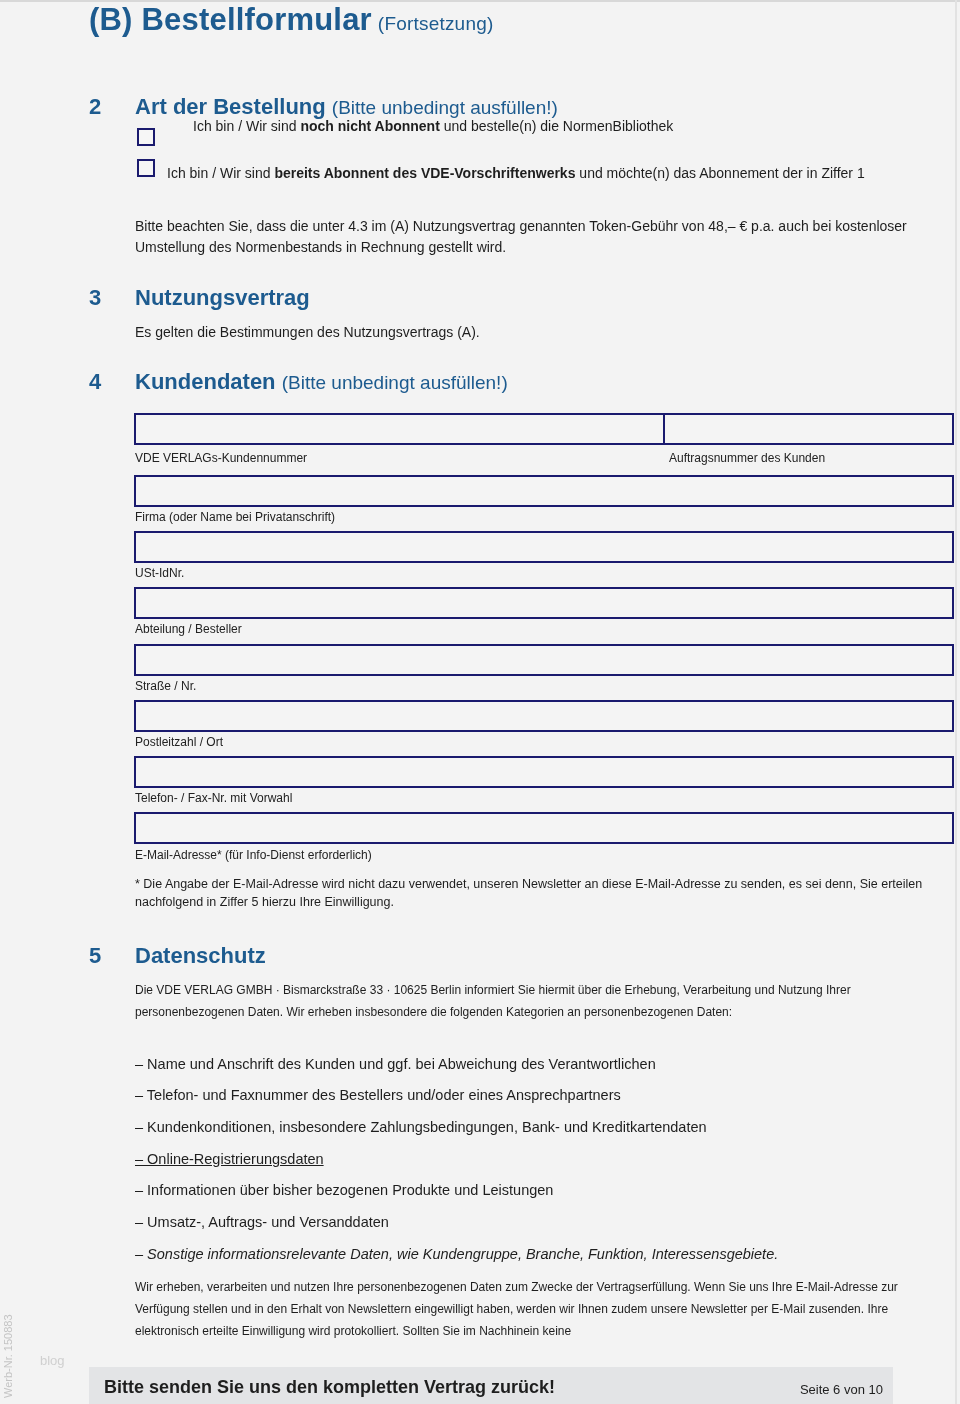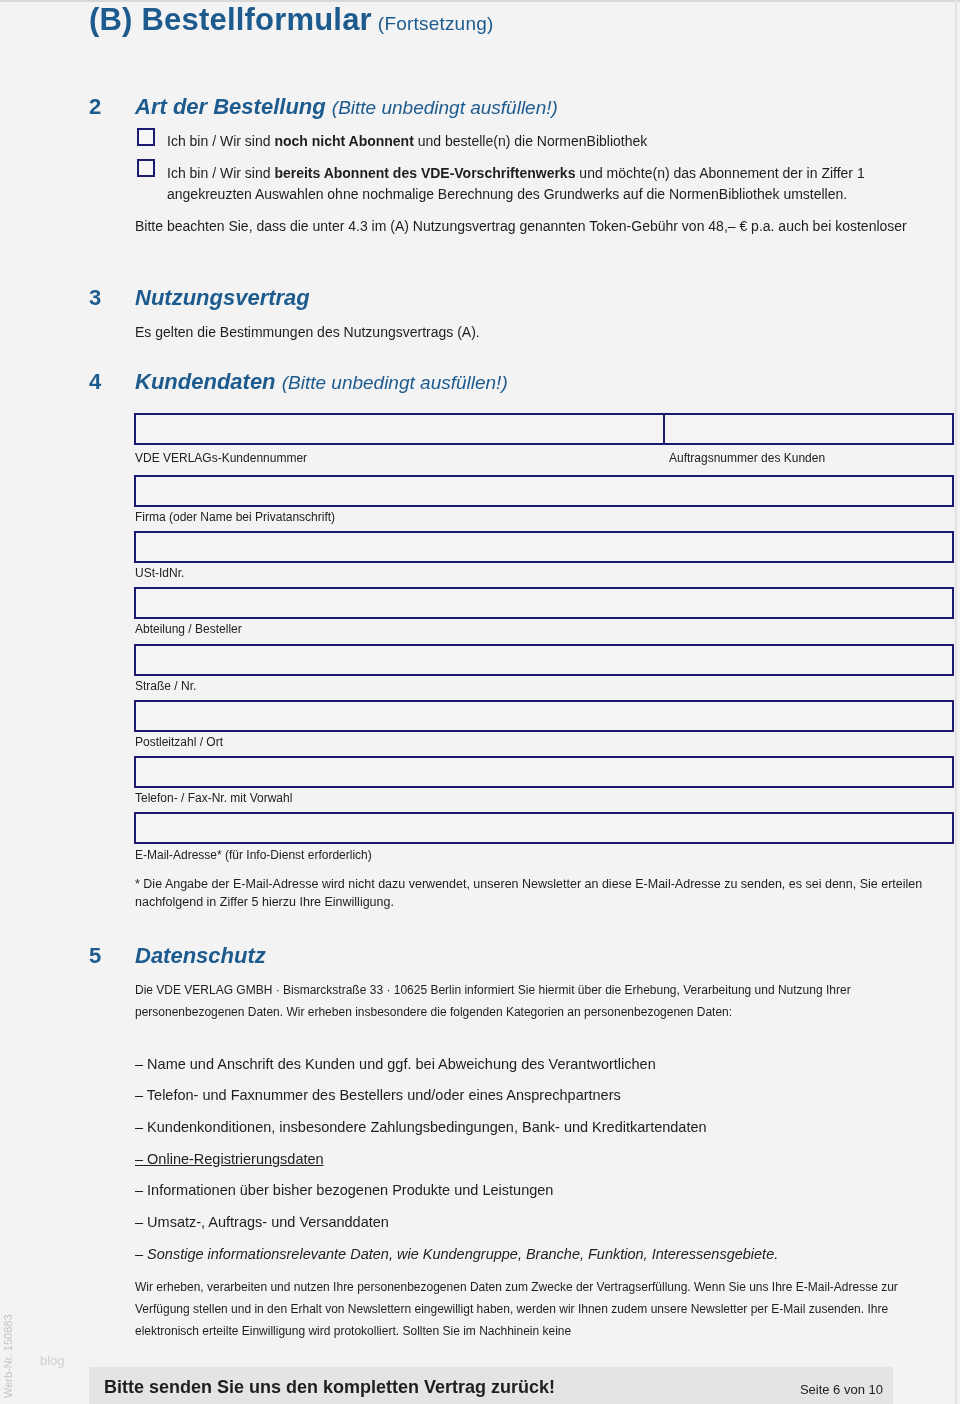--- a/index.html
+++ b/index.html
@@ -17,21 +17,21 @@
     font-size: 31px; font-weight: bold; color: #1d5b8f; letter-spacing: 0.2px;
     white-space: nowrap;
   }
   .page-title .sub { font-size: 19px; font-weight: normal; color: #1d5b8f; margin-left: 6px; }
   .sec-num {
     position: absolute; left: 89px;
     font-size: 22px; font-weight: bold; color: #1d5b8f;
   }
   .sec-head {
     position: absolute; left: 135px;
-    font-size: 22px; font-weight: bold; color: #1d5b8f; white-space: nowrap; font-style: italic;
+    font-size: 22px; font-weight: bold; color: #1d5b8f; white-space: nowrap;
   }
   .sec-head .hint { font-weight: normal; font-size: 19px; }
   .txt { position: absolute; left: 135px; font-size: 14px; line-height: 21px; color: #1e1e1e; }
   .checkbox {
     position: absolute; left: 137px; width: 18px; height: 18px;
     border: 2px solid #1a1a6e; background: #f6f6f6; box-sizing: border-box;
   }
   .cb-text { position: absolute; left: 167px; font-size: 14px; line-height: 21px; }
   .field {
     position: absolute; height: 32px;
@@ -70,32 +70,32 @@
   <span>(B) Bestellformular</span><span class="sub">(Fortsetzung)</span>
 </div>
 
 <div class="sec-num" style="top:94px;">2</div>
 <div class="sec-head" style="top:94px;">
   <span>Art der Bestellung</span>
   <span class="hint">(Bitte unbedingt ausfüllen!)</span>
 </div>
 
 <div class="checkbox" style="top:128px;"></div>
-<div class="cb-text" style="top:131px; white-space:nowrap;">
+<div class="cb-text" style="top:116px; white-space:nowrap;margin-left:26px;">
   <span>Ich bin / Wir sind </span><b>noch nicht Abonnent</b><span> und bestelle(n) die NormenBibliothek</span>
 </div>
 
 <div class="checkbox" style="top:159px;"></div>
 <div class="cb-text" style="top:163px; white-space:nowrap;">
   <span>Ich bin / Wir sind </span><b>bereits Abonnent des VDE-Vorschriftenwerks</b><span> und möchte(n) das Abonnement der in Ziffer 1</span><br>
-  <span>angekreuzten Auswahlen ohne nochmalige Berechnung des Grundwerks auf die NormenBibliothek umstellen.</span>
 </div>
 
 <div class="txt" style="top:216px; white-space:nowrap;">
   <span>Bitte beachten Sie, dass die unter 4.3 im (A) Nutzungsvertrag genannten Token-Gebühr von 48,– € p.a. auch bei kostenloser</span><br>
+  <span>Umstellung des Normenbestands in Rechnung gestellt wird.</span>
 </div>
 
 <div class="sec-num" style="top:285px;">3</div>
 <div class="sec-head" style="top:285px;">
   <span>Nutzungsvertrag</span>
 </div>
 <div class="txt" style="top:322px; white-space:nowrap;">Es gelten die Bestimmungen des Nutzungsvertrags (A).</div>
 
 <div class="sec-num" style="top:369px;">4</div>
 <div class="sec-head" style="top:369px;">

